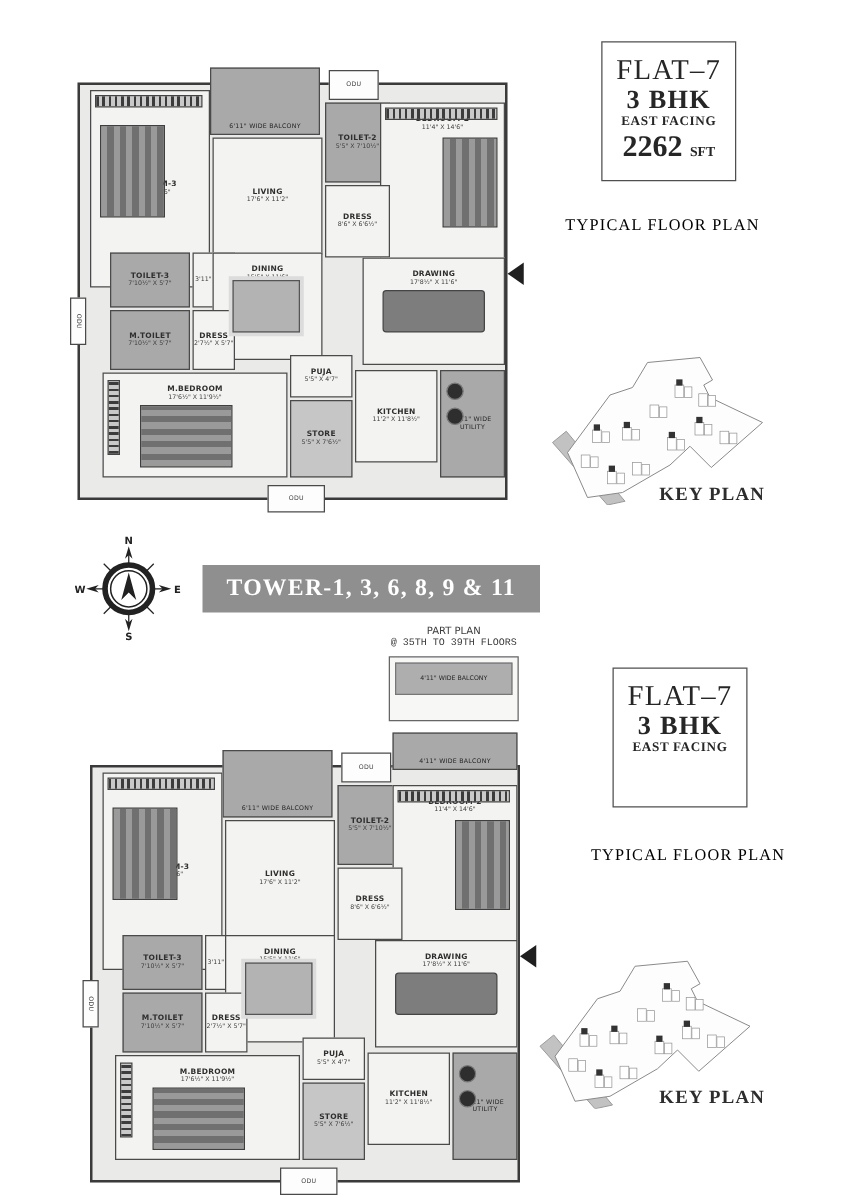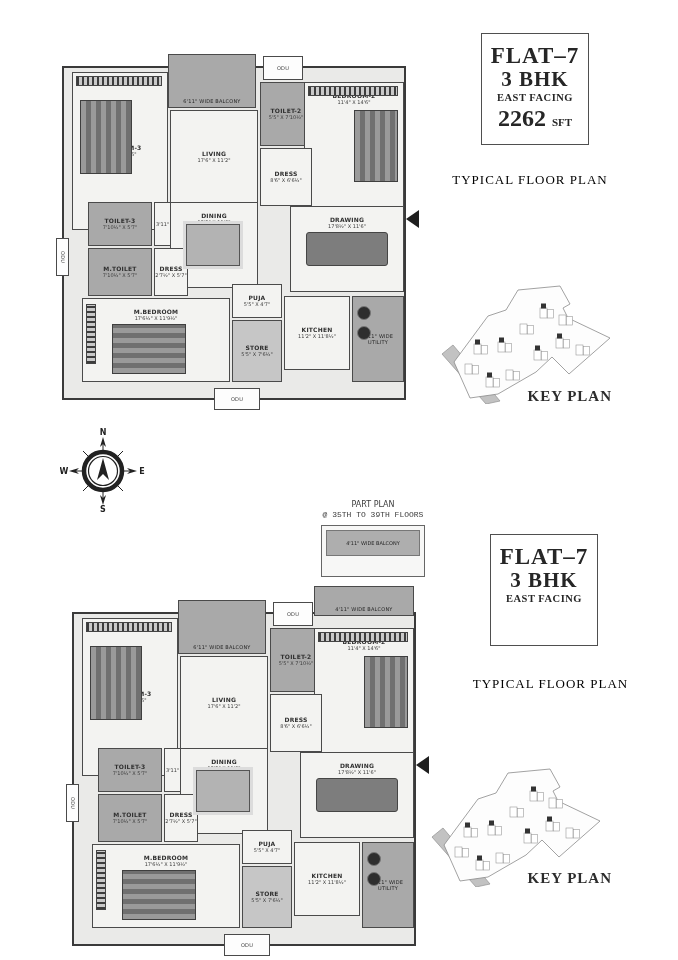--- a/index.html
+++ b/index.html
@@ -26,21 +26,21 @@
   .hatch.v{background:repeating-linear-gradient(0deg,#3c3c3c 0 2px,#c9c9c9 2px 5px)}
   .bed{background:repeating-linear-gradient(90deg,#9a9a9a 0 5px,#707070 5px 10px);border:1px solid #3f3f3f}
   .bed.bedh{background:repeating-linear-gradient(0deg,#9a9a9a 0 5px,#707070 5px 10px)}
   .tbl{background:#b3b3b3;border:1px solid #555;box-shadow:0 0 0 3px #dcdcdc}
   .sofa{background:#7d7d7d;border:1px solid #454545;border-radius:3px}
   .disc{background:#2e2e2e;border:1px solid #777;border-radius:50%}
   .arrow{width:0;height:0;border-top:9px solid transparent;border-bottom:9px solid transparent;border-right:13px solid #1f1f1f}
 
   
   .infobox{position:absolute;width:108px;height:112px;border:1.5px solid #4f4f4f;background:#fff;text-align:center;padding-top:10px;font-family:"Liberation Serif",serif}
-  .ib-title{font-size:23px;font-weight:bold;letter-spacing:1px;color:#262626;line-height:1.05}
+  .ib-title{font-size:23px;font-weight:normal;letter-spacing:1px;color:#262626;line-height:1.05}
   .ib-bhk{font-size:21px;font-weight:bold;letter-spacing:1px;color:#262626;line-height:1.1}
   .ib-facing{font-size:10.5px;font-weight:bold;letter-spacing:.5px;color:#262626;line-height:1.3}
   .ib-area{font-size:24px;font-weight:bold;color:#262626;line-height:1.15}
   .ib-area .unit{font-size:11px;font-weight:bold}
 
   .caption{position:absolute;text-align:center;font-family:"Liberation Serif",serif}
   .cap1{font-size:13px;color:#000000;letter-spacing:1px;line-height:1.3}
   .cap2{font-size:14.5px;font-weight:bold;color:#3a3a3a;letter-spacing:.5px;line-height:1.25}
 
   
@@ -209,22 +209,25 @@
     <polygon points="77,43 67,40 70,43 67,46" fill="#222"></polygon>
     <circle cx="43" cy="43" r="19" fill="#fff" stroke="#222" stroke-width="4.5"></circle>
     <circle cx="43" cy="43" r="14.5" fill="#fff" stroke="#222" stroke-width="1.2"></circle>
     <polygon points="43,30 37,52 43,46 49,52" fill="#222"></polygon>
     <text x="43" y="7" text-anchor="middle" font-size="8" font-weight="bold" fill="#222" font-family="DejaVu Sans, sans-serif">N</text>
     <text x="43" y="84" text-anchor="middle" font-size="8" font-weight="bold" fill="#222" font-family="DejaVu Sans, sans-serif">S</text>
     <text x="4" y="46" text-anchor="middle" font-size="8" font-weight="bold" fill="#222" font-family="DejaVu Sans, sans-serif">W</text>
     <text x="82" y="46" text-anchor="middle" font-size="8" font-weight="bold" fill="#222" font-family="DejaVu Sans, sans-serif">E</text>
   </svg>
 
-
-  <div class="partplan" style="left:308px;top:500px">
+  <div class="banner" style="left:162px;top:452px">
+    <span>TOWER-1, 3, 6, 8, 9 &amp; 11</span>
+  </div>
+
+  <div class="partplan" style="left:298px;top:500px">
     <div class="pp1">PART PLAN</div>
     <div class="pp2">@ 35TH TO 39TH FLOORS</div>
     <div class="pp-frag">
       <div class="pp-bal">
         <span>4'11" WIDE BALCONY</span>
       </div>
     </div>
   </div>
 
   <div class="infobox" style="left:490px;top:534px">

